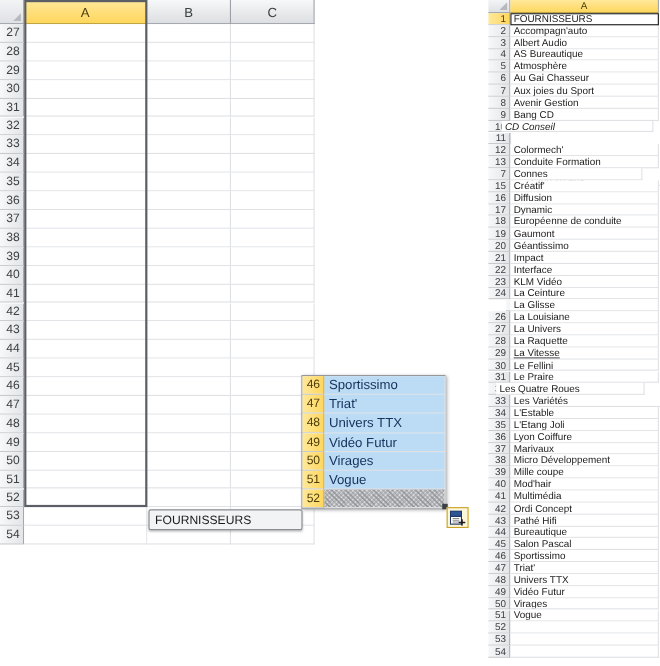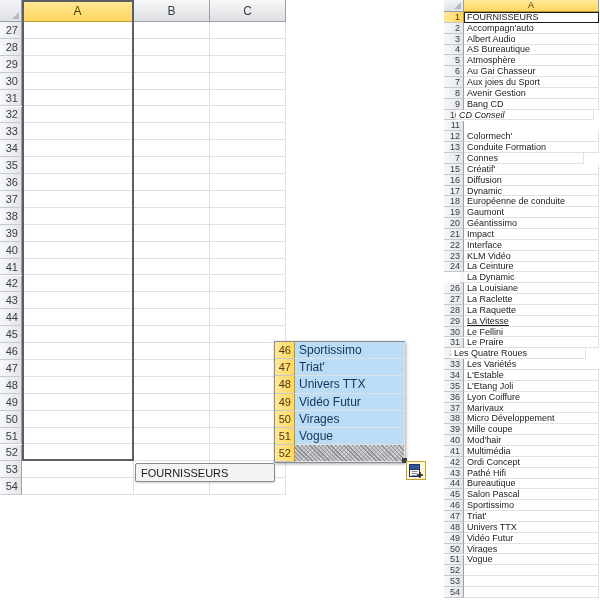--- a/index.html
+++ b/index.html
@@ -388,23 +388,23 @@
       <div class="cell" style="left: 20px; top: 163.9px; width: 135px; height: 10.85px;">Créatif'</div>
       <div class="cell" style="left: 20px; top: 174.75px; width: 135px; height: 10.85px;">Diffusion</div>
       <div class="cell" style="left: 20px; top: 185.6px; width: 135px; height: 10.85px;">Dynamic</div>
       <div class="cell" style="left: 20px; top: 196.45px; width: 135px; height: 10.85px;">Européenne de conduite</div>
       <div class="cell" style="left: 20px; top: 207.3px; width: 135px; height: 10.85px;">Gaumont</div>
       <div class="cell" style="left: 20px; top: 218.15px; width: 135px; height: 10.85px;">Géantissimo</div>
       <div class="cell" style="left: 20px; top: 229px; width: 135px; height: 10.85px;">Impact</div>
       <div class="cell" style="left: 20px; top: 239.85px; width: 135px; height: 10.85px;">Interface</div>
       <div class="cell" style="left: 20px; top: 250.7px; width: 135px; height: 10.85px;">KLM Vidéo</div>
       <div class="cell" style="left: 20px; top: 261.55px; width: 135px; height: 10.85px;">La Ceinture</div>
-      <div class="cell" style="left: 20px; top: 272.4px; width: 135px; height: 10.85px;">La Dynamic</div>
+      <div class="cell" style="left: 20px; top: 272.4px; width: 135px; height: 10.85px;">La Glisse</div>
       <div class="cell" style="left: 20px; top: 283.25px; width: 135px; height: 10.85px;">La Louisiane</div>
-      <div class="cell" style="left: 20px; top: 294.1px; width: 135px; height: 10.85px;">La Raclette</div>
+      <div class="cell" style="left: 20px; top: 294.1px; width: 135px; height: 10.85px;">La Univers</div>
       <div class="cell" style="left: 20px; top: 304.95px; width: 135px; height: 10.85px;">La Raquette</div>
       <div class="cell" style="left: 20px; top: 315.8px; width: 135px; height: 10.85px; text-decoration: underline;">La Vitesse</div>
       <div class="cell" style="left: 20px; top: 326.65px; width: 135px; height: 10.85px;">Le Fellini</div>
       <div class="cell" style="left: 20px; top: 337.5px; width: 135px; height: 10.85px;">Le Praire</div>
       <div class="cell" style="left: 7px; top: 348.35px; width: 135px; height: 10.85px;">Les Quatre Roues</div>
       <div class="cell" style="left: 20px; top: 359.2px; width: 141px; height: 10.85px;">Les Variétés</div>
       <div class="cell" style="left: 20px; top: 370.05px; width: 135px; height: 10.85px;">L'Estable</div>
       <div class="cell" style="left: 20px; top: 380.9px; width: 135px; height: 10.85px;">L'Etang Joli</div>
       <div class="cell" style="left: 20px; top: 391.75px; width: 135px; height: 10.85px;">Lyon Coiffure</div>
       <div class="cell" style="left: 20px; top: 402.6px; width: 135px; height: 10.85px;">Marivaux</div>

